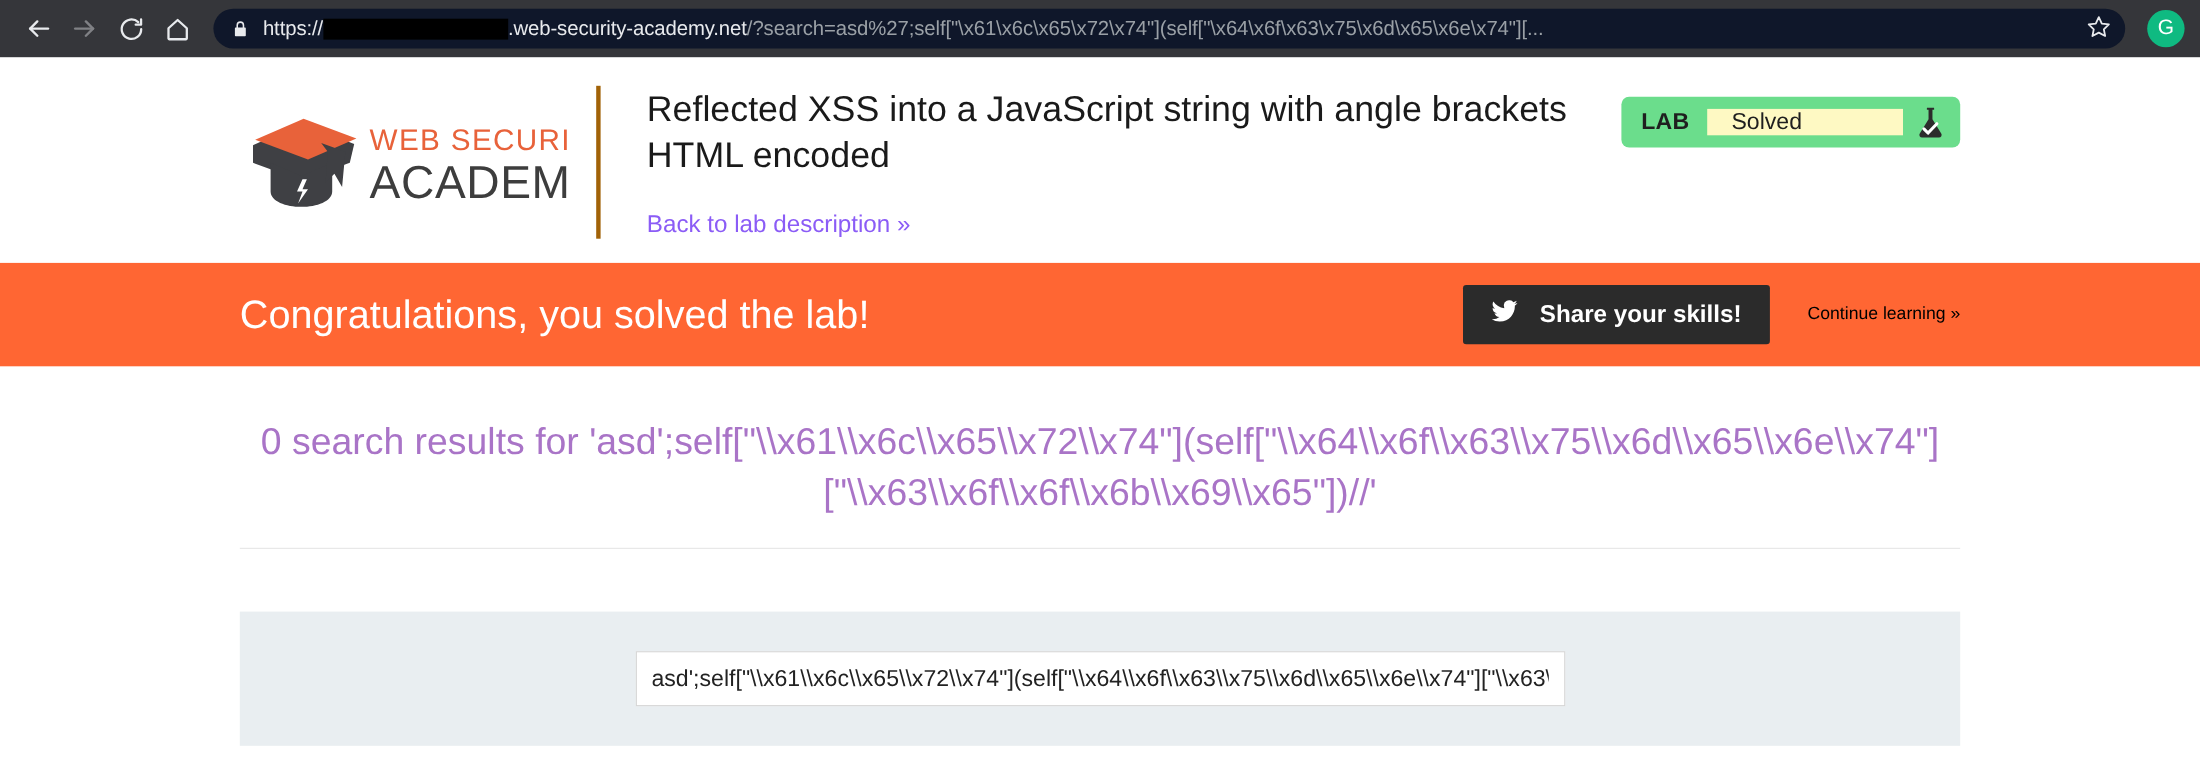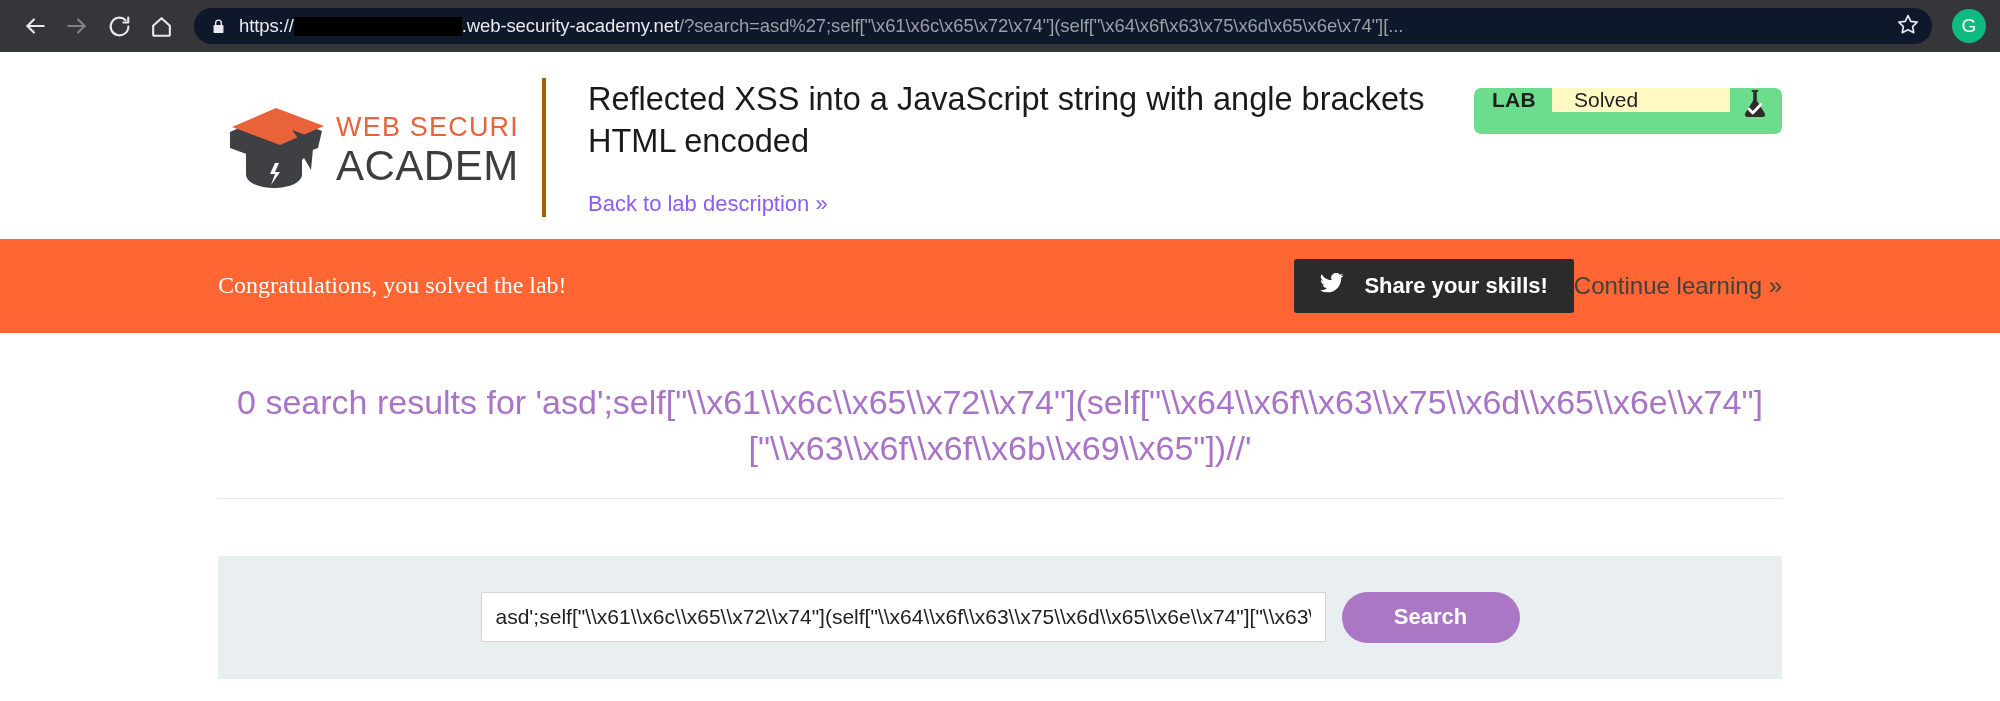--- a/index.html
+++ b/index.html
@@ -146,21 +146,21 @@
     margin-top: 28px;
     font-size: 22px;
     color: #8b5cf6;
     text-decoration: none;
   }
   .lab-status {
     flex: 0 0 auto;
     margin-left: 8px;
     margin-top: 10px;
     display: flex;
-    align-items: flex-start;
+    align-items: center;
     background: #6bdd8c;
     border-radius: 7px;
     height: 46px;
     overflow: hidden;
     box-sizing: border-box;
   }
   .lab-status-tag {
     display: flex;
     align-items: center;
     padding: 0 16px 0 18px;
@@ -189,43 +189,43 @@
   .banner {
     background: #ff6633;
     height: 94px;
     display: flex;
     align-items: center;
     padding: 0 218px;
     box-sizing: border-box;
   }
   .banner-text {
     color: #ffffff;
-    font-size: 24px;
+    font-size: 36px;
     flex: 1 1 auto;
-    font-family: Liberation Serif, serif;
   }
   .share-btn {
     background: #2b2b2b;
     color: #ffffff;
     font-size: 22px;
     font-weight: bold;
     border: none;
     border-radius: 3px;
     height: 54px;
     padding: 0 26px;
     display: flex;
     align-items: center;
     gap: 20px;
     cursor: pointer;
     font-family: "Liberation Sans", sans-serif;
   }
   .continue-link {
-    color: #404040;
-    font-size: 24px;
+    color: #000000;
+    font-size: 16px;
     text-decoration: none;
+    margin-left: 34px;
     white-space: nowrap;
   }
 
   
   .content {
     padding: 0 218px;
     box-sizing: border-box;
   }
   .results-heading {
     color: #a974c7;
@@ -390,15 +390,14 @@
   </button>
   <a class="continue-link" href="#">Continue learning »</a>
 </div>
 
 <div class="content">
   <h2 class="results-heading">0 search results for 'asd';self["\\x61\\x6c\\x65\\x72\\x74"](self["\\x64\\x6f\\x63\\x75\\x6d\\x65\\x6e\\x74"]["\\x63\\x6f\\x6f\\x6b\\x69\\x65"])//'</h2>
   <hr class="divider">
 
   <div class="search-panel">
     <input class="search-input" type="text" value="asd';self[&quot;\\x61\\x6c\\x65\\x72\\x74&quot;](self[&quot;\\x64\\x6f\\x63\\x75\\x6d\\x65\\x6e\\x74&quot;][&quot;\\x63\\x6f\\x6f\\x6b\\x69\\x65&quot;])//'" style="">
-    <button class="search-button">Search</button>
   </div>
 </div>
 
 </body></html>

